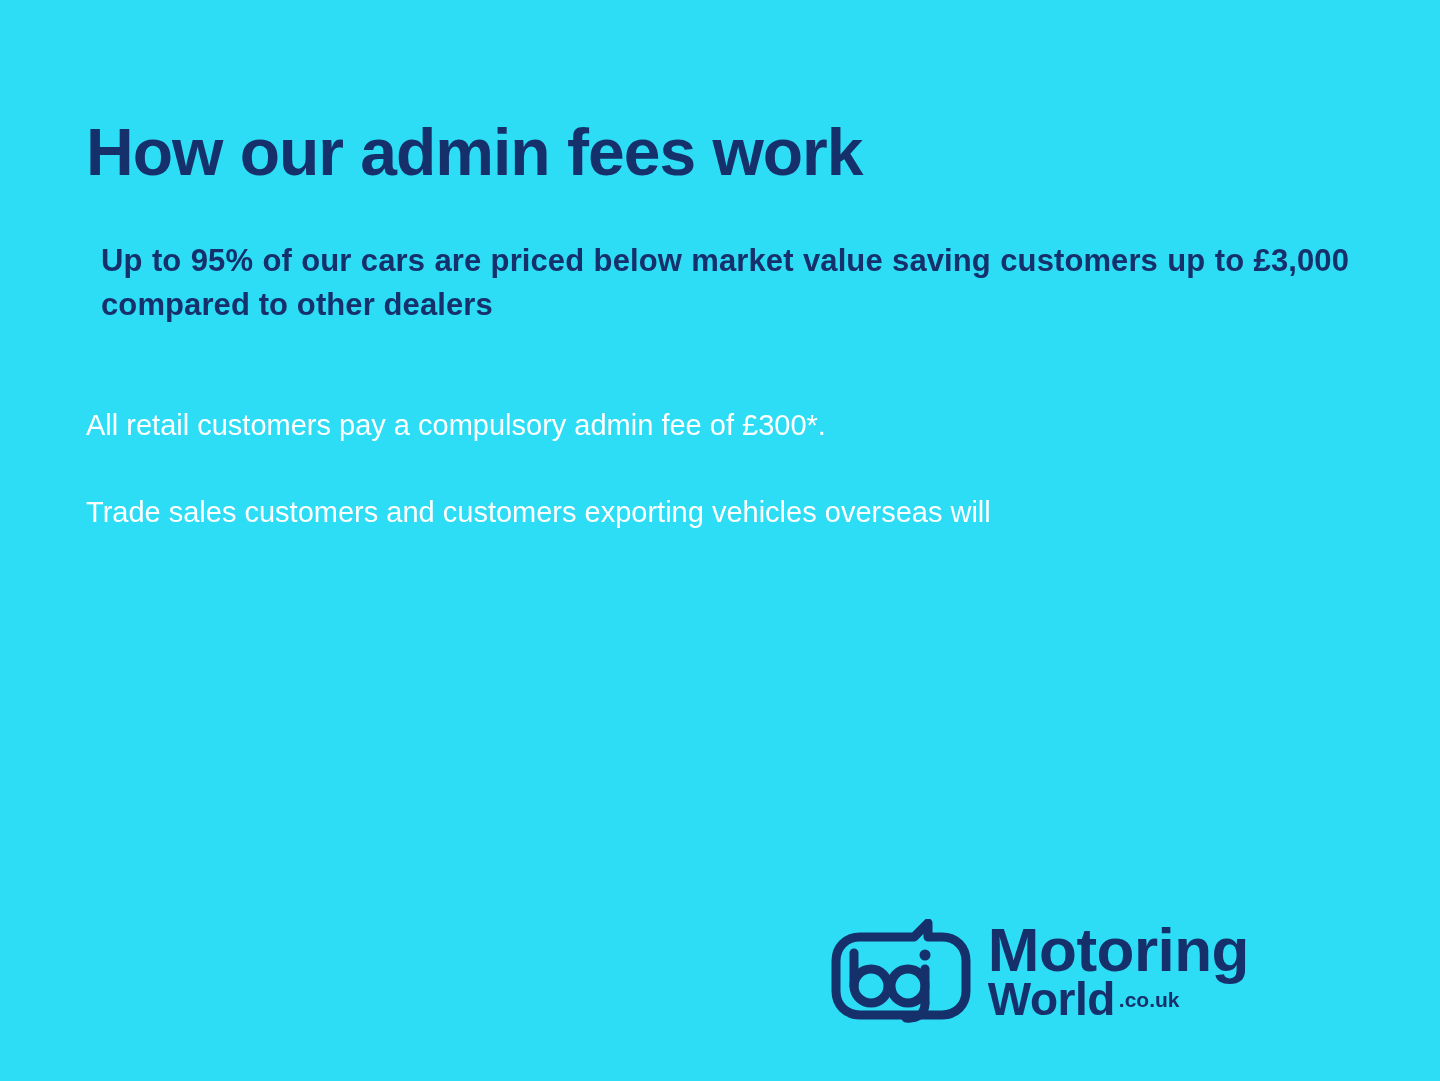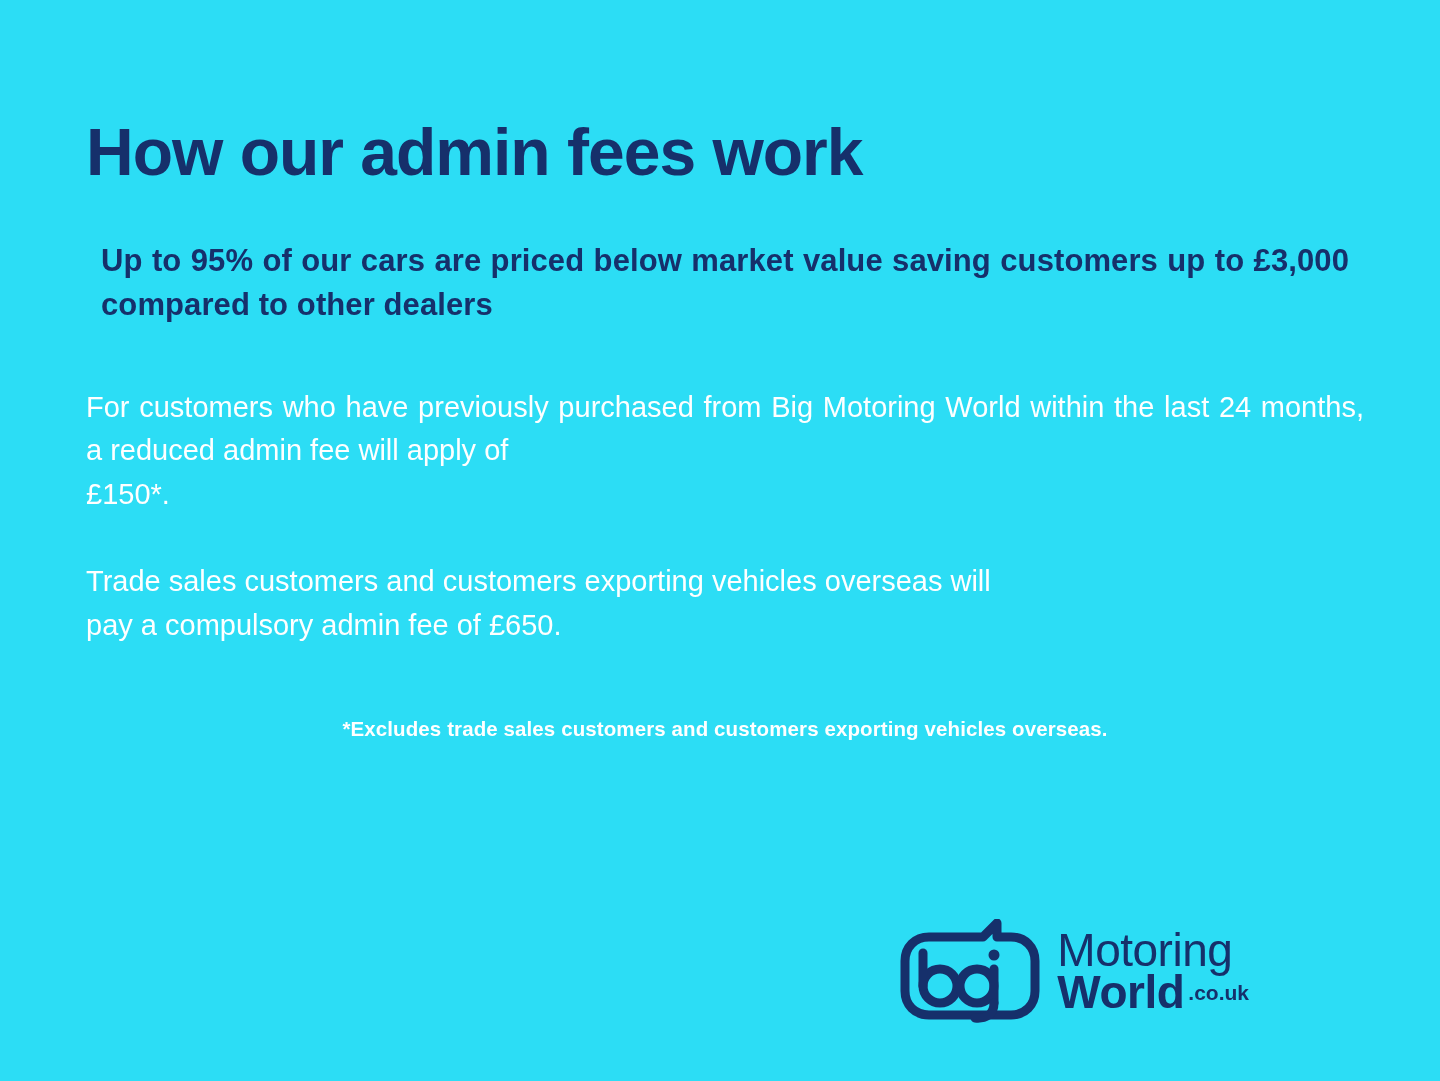--- a/index.html
+++ b/index.html
@@ -79,22 +79,22 @@
     display: block;
   }
   .logo-words {
     display: flex;
     flex-direction: column;
     justify-content: center;
     line-height: 0.92;
   }
   .logo-line1 {
     color: #16306B;
-    font-size: 46px;
-    font-weight: normal;
+    font-size: 62px;
+    font-weight: bold;
     letter-spacing: -0.5px;
   }
   .logo-line2 {
     color: #16306B;
     font-size: 46px;
     font-weight: bold;
     letter-spacing: -0.5px;
     display: flex;
     align-items: center;
   }
@@ -109,26 +109,25 @@
 <body>
 
 <div class="slide">
 
   <div class="content">
 
     <h1 class="title">How our admin fees work</h1>
 
     <p class="subhead"><span>Up to 95% of our cars are priced below market value saving customers up to £3,000 compared to other dealers</span></p>
 
+    <p class="body-block first"><span>All retail customers pay a compulsory admin fee of £300*.</span></p>
 
-    <p class="body-block mid"><span>For customers who have previously purchased from Big Motoring World within the last 24 months, a reduced admin fee will apply of</span> <span class="tail">£150*.</span></p>
 
-    <p class="body-block last"><span>Trade sales customers and customers exporting vehicles overseas will</span> <span class="tail">pay a compulsory admin fee of £650.</span></p>
+    <p class="body-block last"><span>Trade sales customers and customers exporting vehicles overseas will</span> </p>
 
-    <p class="footnote">*Excludes trade sales customers and customers exporting vehicles overseas.</p>
 
   </div>
 
   <div class="logo">
     <svg class="logo-mark" width="146" height="104" viewBox="0 0 146 104">
       <path d="M8 42 C8 28 18 18 32 18 L86 18 L100 4 L100 18 L114 18 C128 18 138 28 138 42 L138 72 C138 86 128 96 114 96 L32 96 C18 96 8 86 8 72 Z" fill="none" stroke="#16306B" stroke-width="9" stroke-linejoin="round"></path>
       <circle cx="43" cy="67" r="17" fill="none" stroke="#16306B" stroke-width="9"></circle>
       <path d="M26 67 L26 34" fill="none" stroke="#16306B" stroke-width="9" stroke-linecap="round"></path>
       <circle cx="80" cy="67" r="17" fill="none" stroke="#16306B" stroke-width="9"></circle>
       <path d="M97 50 L97 84" fill="none" stroke="#16306B" stroke-width="9" stroke-linecap="round"></path>

